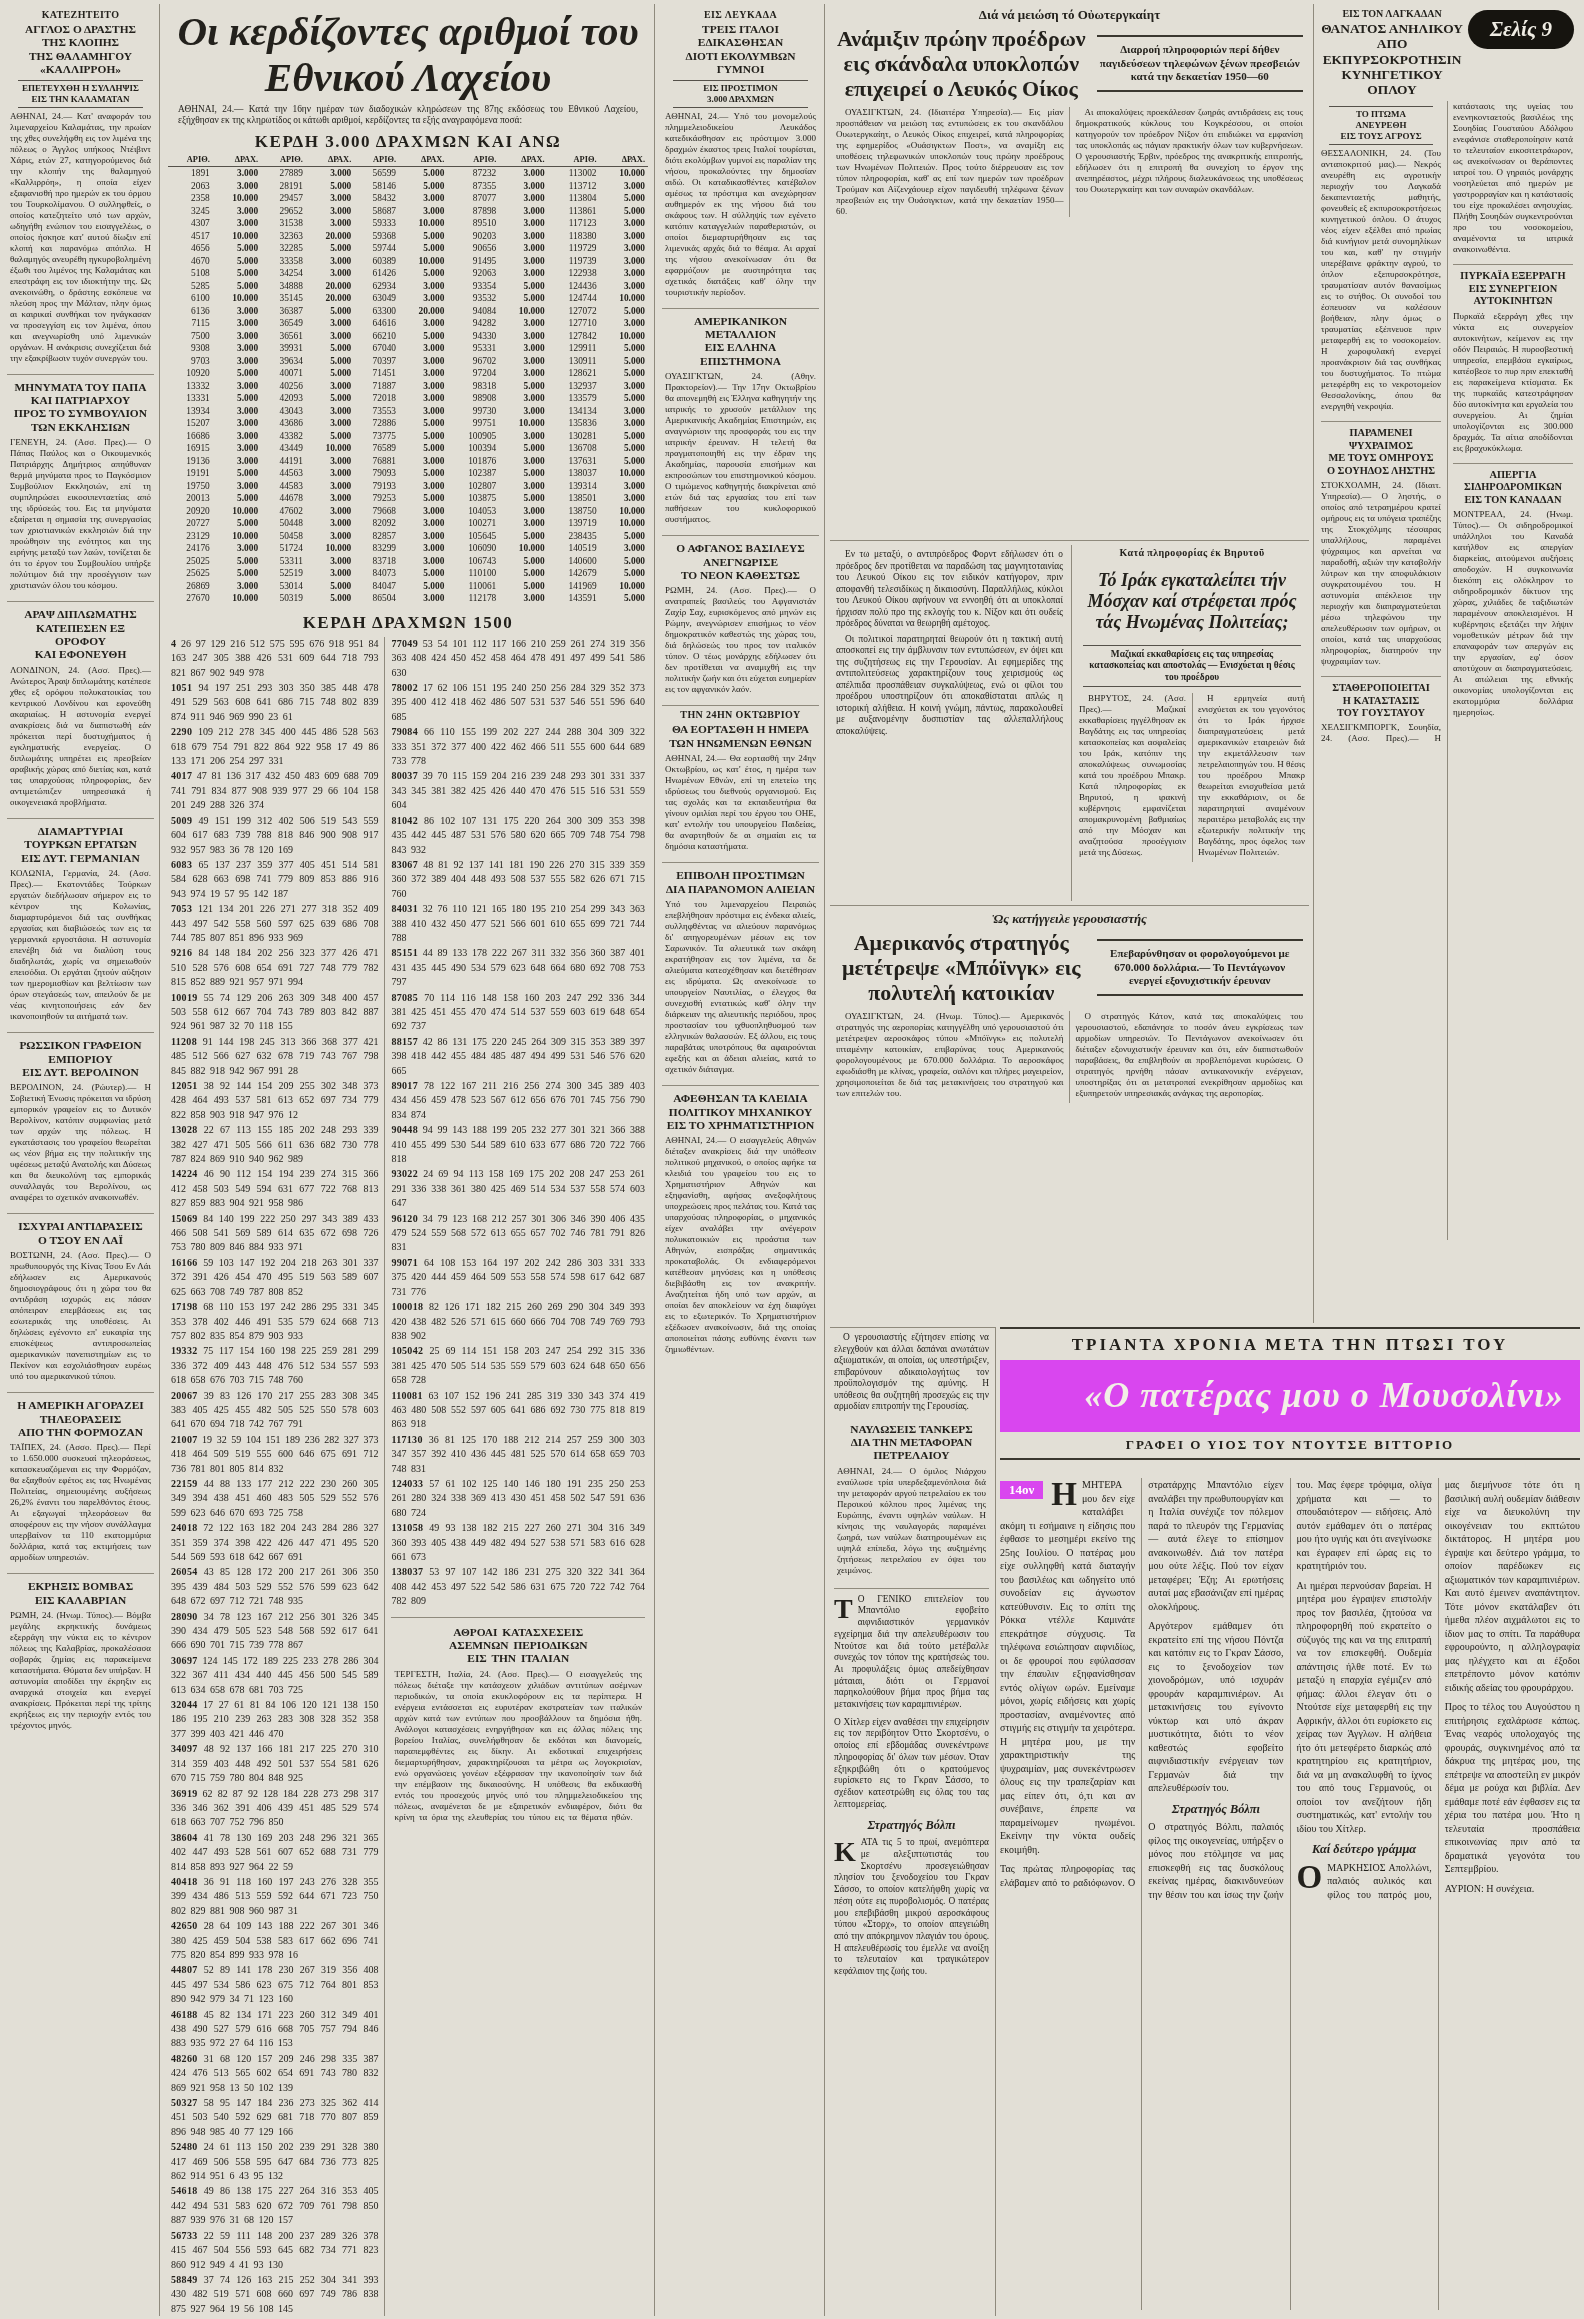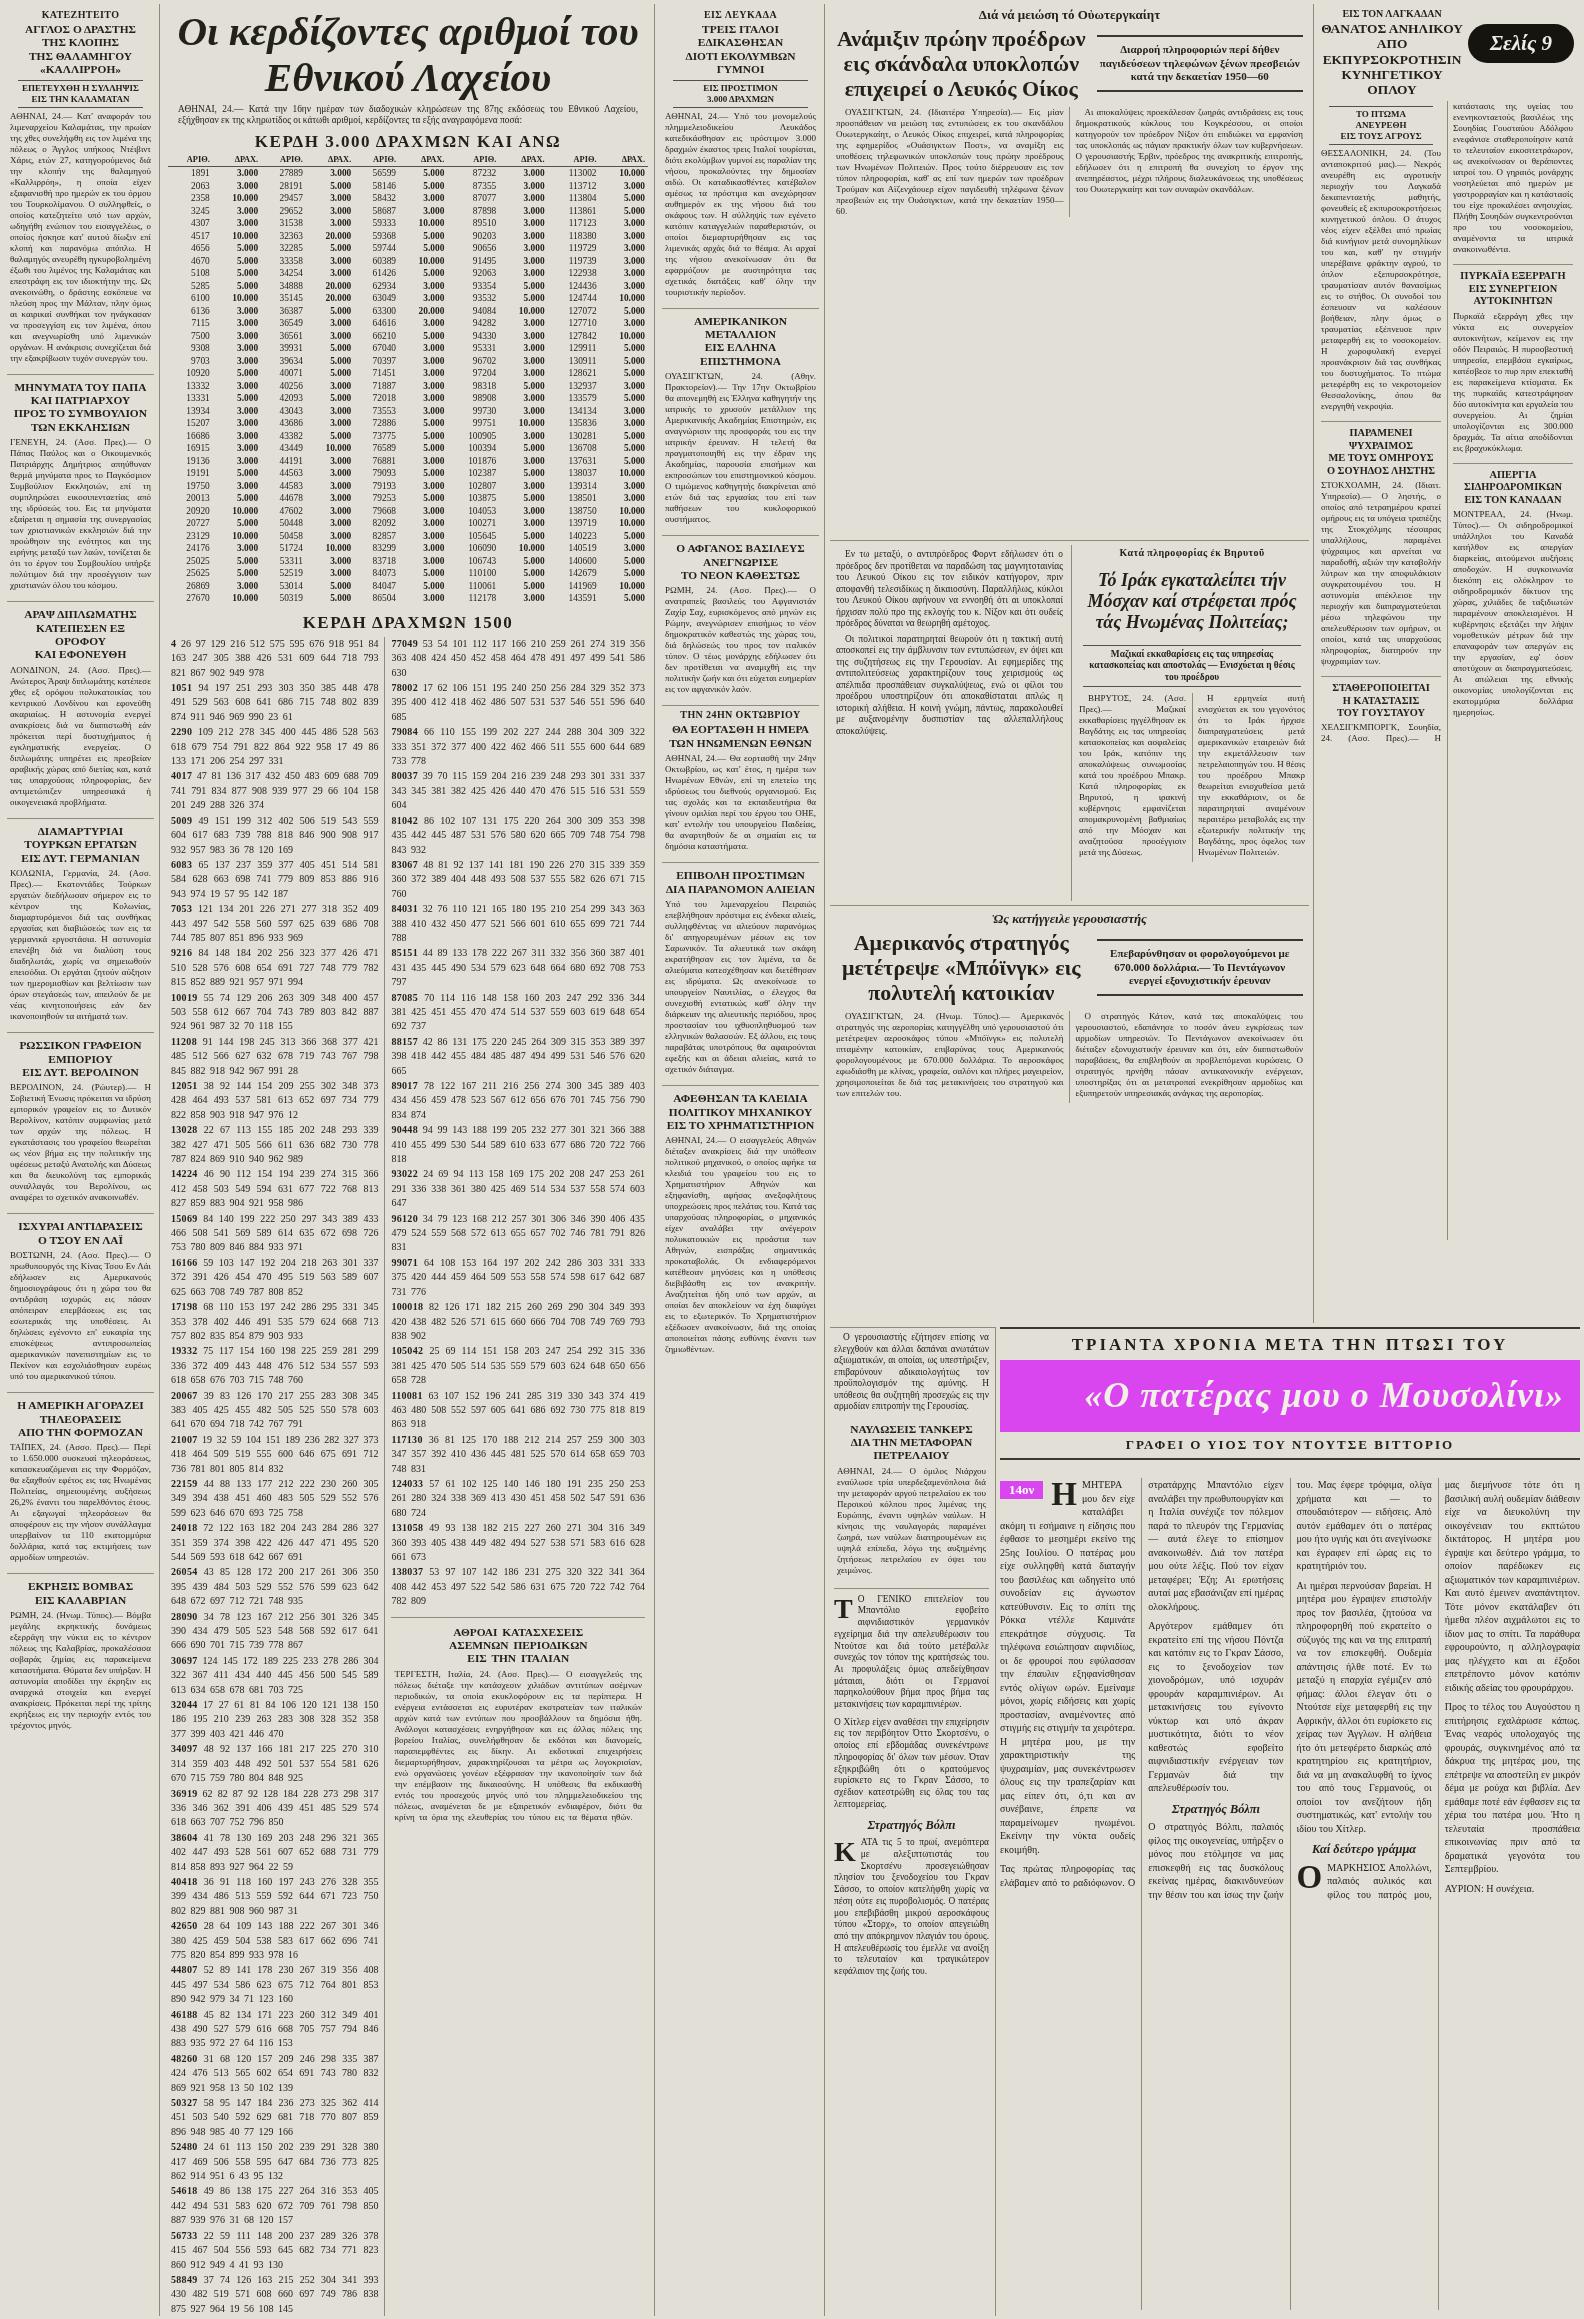--- a/index.html
+++ b/index.html
@@ -46,21 +46,21 @@
   .cols2{columns:2;column-gap:12px;column-rule:1px solid #8f8a7d;font-size:9.4px;line-height:11.5px;
          text-align:justify;margin-top:6px;}
   .irq-head{font-size:18px;line-height:21px;font-weight:bold;font-style:italic;text-align:center;margin:12px 0;}
   .irq-sub{font-weight:bold;text-align:center;font-size:9.4px;line-height:11.4px;border-top:1px solid #55514a;
            border-bottom:1px solid #55514a;padding:3px 2px;margin:3px 4px;}
 
   
   .r-top{display:flex;align-items:flex-start;gap:4px;padding:2px;}
   .r-headstack{flex:1.2;}
   .badge{background:#16140f;color:#efece3;font-weight:bold;font-style:italic;font-size:21px;
-         border-radius:20px;padding:7px 22px;text-align:center;margin:16px auto;}
+         border-radius:20px;padding:7px 22px;text-align:center;margin:2px auto;}
   .r-kick{font-weight:bold;text-align:center;font-size:10px;}
   .r-head{font-size:13.4px;line-height:15.3px;font-weight:bold;text-align:center;white-space:pre-line;margin:2px 0;}
   .rbody{columns:2;column-gap:12px;column-rule:1px solid #8f8a7d;height:1139px;padding:0 3px;}
   .rbody .art{padding:2px 0 6px;}
 
   
   .strap{text-align:center;font-weight:bold;font-size:17px;letter-spacing:3px;border-top:2px solid #3a372f;
          padding:6px 0 5px;}
   .banner{background:#d946ef;color:#f2efe6;text-align:right;padding:14px 16px 16px;font-style:italic;
           font-weight:bold;font-size:36px;letter-spacing:1px;}
@@ -522,21 +522,21 @@
           </tr>
           <tr>
             <td>23129</td>
             <td>10.000</td>
             <td>50458</td>
             <td>3.000</td>
             <td>82857</td>
             <td>3.000</td>
             <td>105645</td>
             <td>5.000</td>
-            <td>140223</td>
+            <td>238435</td>
             <td>5.000</td>
           </tr>
           <tr>
             <td>24176</td>
             <td>3.000</td>
             <td>51724</td>
             <td>10.000</td>
             <td>83299</td>
             <td>3.000</td>
             <td>106090</td>

